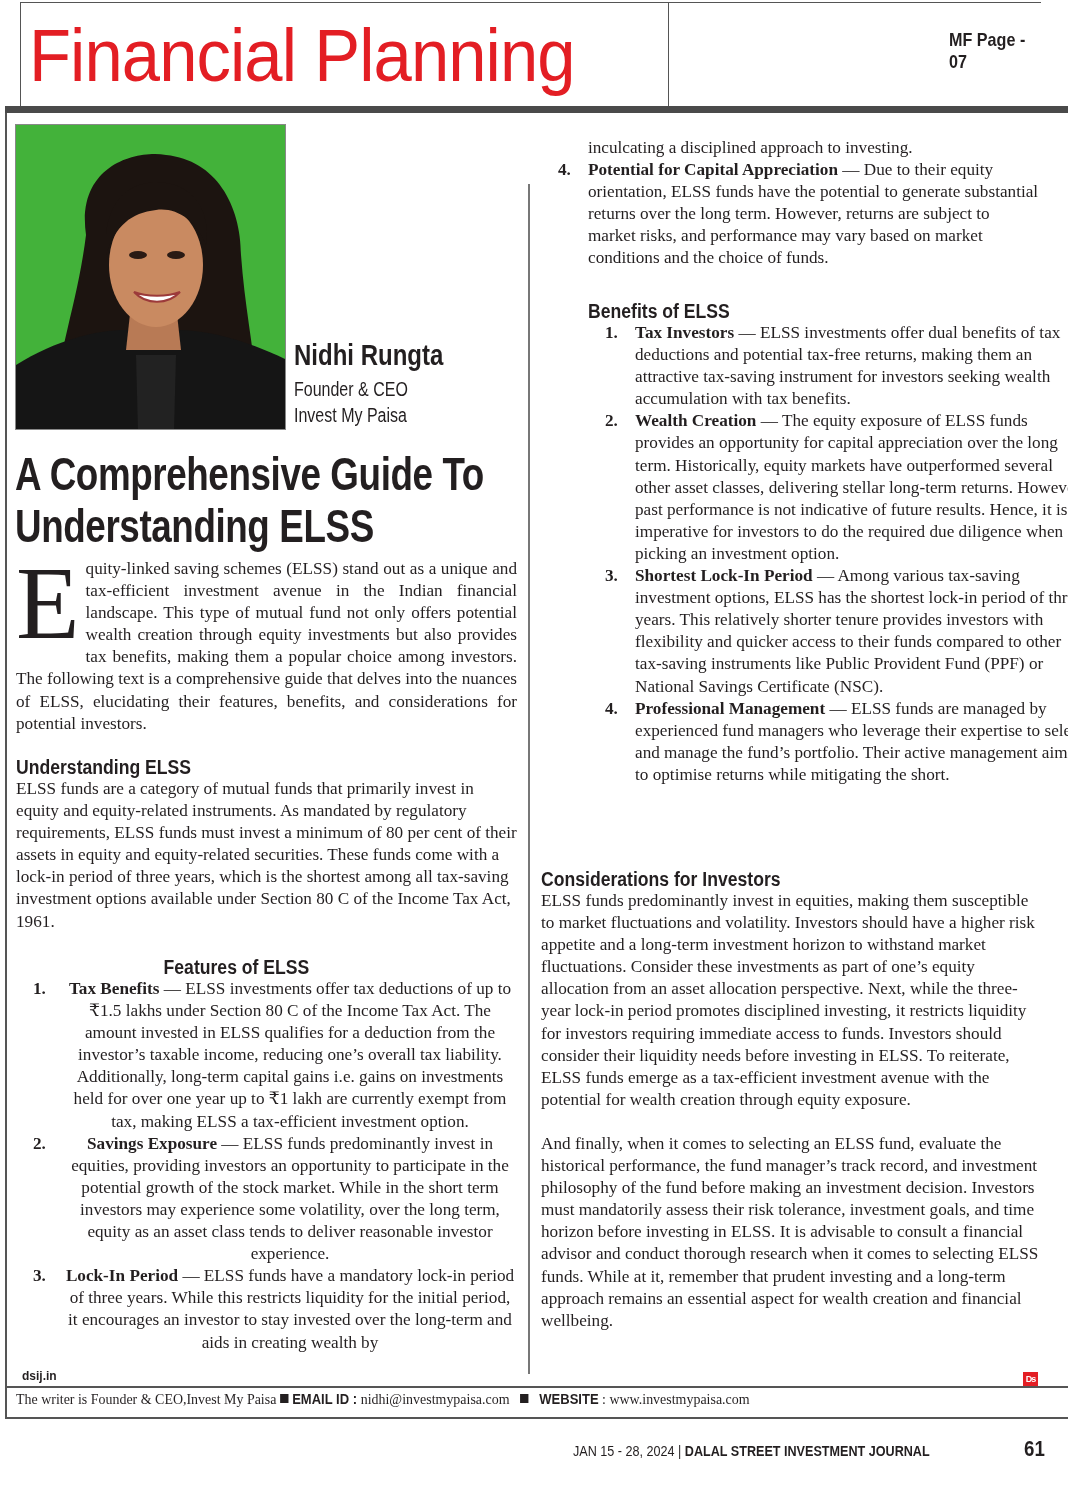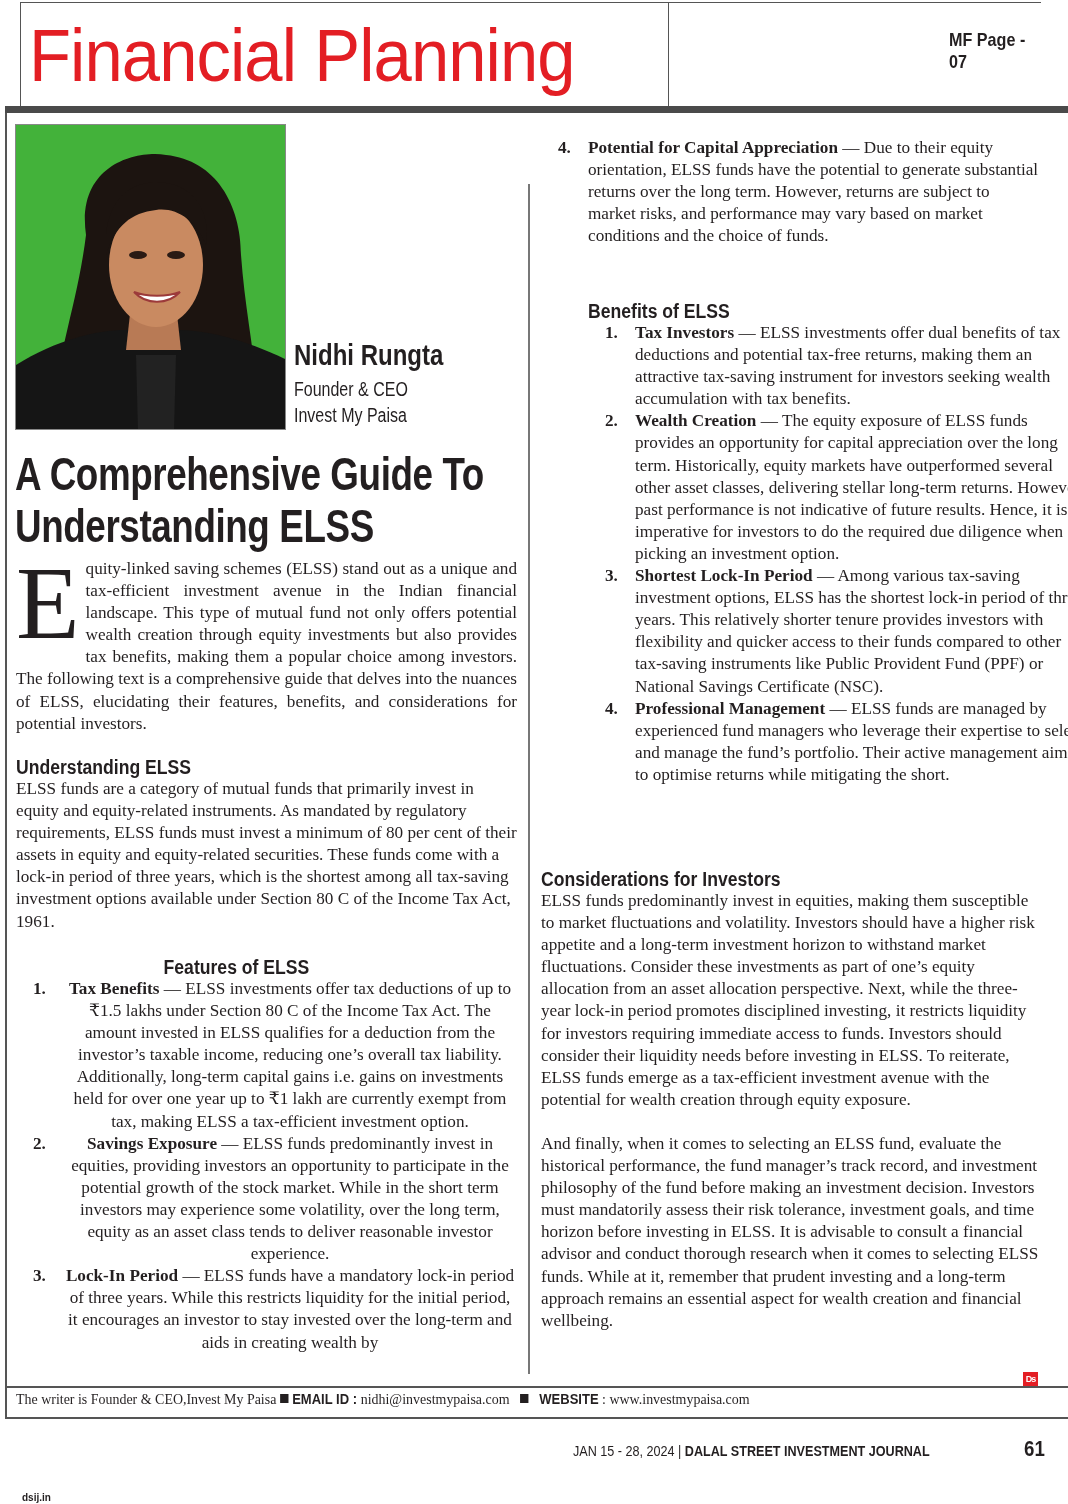--- a/index.html
+++ b/index.html
@@ -60,22 +60,22 @@
 
   .ds-logo { position: absolute; left: 1023px; top: 1359px; width: 15px; height: 14px; background: #e31e24;
              color: #fff; font-family: "Liberation Sans", sans-serif; font-weight: bold; font-size: 9px;
              line-height: 14px; text-align: center; letter-spacing: -1px; margin-top: 13px; }
 
   .footer-note { position: absolute; left: 16px; top: 1391px; font-family: "Liberation Serif", serif;
                  font-size: 15px; color: #231f20; white-space: nowrap; transform: scaleX(0.93); transform-origin: left; }
   .footer-note .lbl { font-family: "Liberation Sans", sans-serif; font-weight: bold; font-size: 14px; }
   .footer-note .sq { display: inline-block; width: 9px; height: 9px; background: #231f20; margin: 0 4px; vertical-align: 1px; }
 
-  .folio-left { position: absolute; left: 22px; top: 1492px; font-family: "Liberation Sans", sans-serif;
-                font-weight: bold; font-size: 10px; color: #231f20; }
+  .folio-left { position: absolute; left: 22px; top: 1369px; font-family: "Liberation Sans", sans-serif;
+                font-weight: bold; font-size: 12px; color: #231f20; }
   .folio-date { position: absolute; left: 573px; top: 1443px; font-family: "Liberation Sans", sans-serif;
                 font-size: 14px; color: #231f20; white-space: nowrap; transform: scaleX(0.9); transform-origin: left; }
   .folio-date b { font-weight: bold; }
   .folio-page { position: absolute; left: 1024px; top: 1436px; font-family: "Liberation Sans", sans-serif;
                 font-weight: bold; font-size: 22px; color: #231f20; transform: scaleX(0.85); transform-origin: left; }
 </style>
 </head>
 <body>
 
 <div class="header">
@@ -146,20 +146,23 @@
     <li>
       <span class="num">3.</span>
       <b>Lock-In Period</b><span> — ELSS funds have a mandatory lock-in period of three years. While this restricts liquidity for the initial period, it encourages an investor to stay invested over the long-term and aids in creating wealth by</span>
     </li>
   </ol>
 </div>
 
 <div class="col col-right" style="top:137px;">
   <ol class="items">
     <li>
+      <span>inculcating a disciplined approach to investing.</span>
+    </li>
+    <li>
       <span class="num">4.</span>
       <b>Potential for Capital Appreciation</b><span> — Due to their equity orientation, ELSS funds have the potential to generate substantial returns over the long term. However, returns are subject to market risks, and performance may vary based on market conditions and the choice of funds.</span>
     </li>
   </ol>
 </div>
 
 <div class="col col-right" style="top:300px;margin-left:47px;">
   <div class="section-heading">Benefits of ELSS</div>
   <ol class="items">
     <li>

